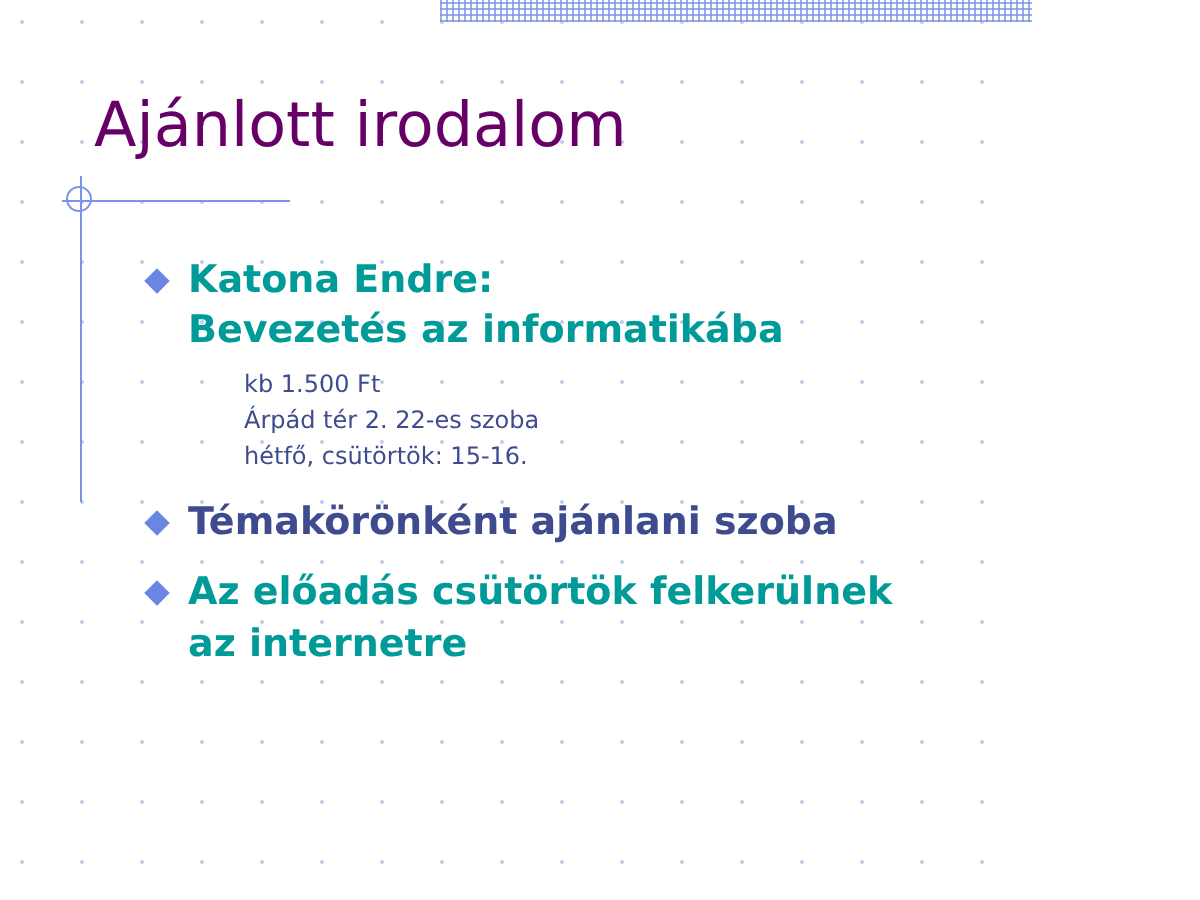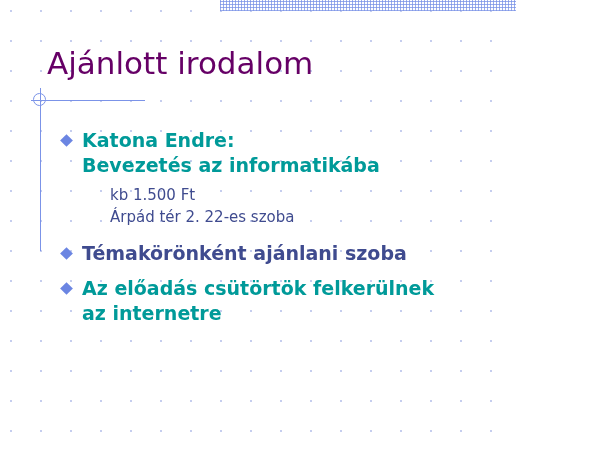--- a/index.html
+++ b/index.html
@@ -93,21 +93,21 @@
     font-weight: 400;
     color: #660066;
     letter-spacing: 0px;
     white-space: nowrap;
     line-height: 1.1;
   }
 
   
   #body {
     position: absolute;
-    left: 62px;
+    left: 74px;
     top: 128px;
     width: 500px;
   }
 
   .bullet-row {
     position: relative;
     display: flex;
     align-items: flex-start;
   }
 
@@ -130,21 +130,21 @@
   }
 
   .teal { color: #009a99; }
   .navy { color: #3f4b8f; }
 
   
   #sub-block {
     margin-top: 6px;
     margin-left: 48px;
     font-family: "DejaVu Sans", sans-serif;
-    font-size: 15px;
+    font-size: 12px;
     font-weight: 400;
     color: #3f4b8f;
     line-height: 1.48;
   }
   #sub-block div { white-space: nowrap; }
 
   .gap-a { height: 12px; }
   .gap-b { height: 10px; }
 </style>
 </head>
@@ -164,20 +164,21 @@
 
     <div class="bullet-row">
       <span class="diamond"></span>
       <span class="bullet-text teal">Katona Endre:
 Bevezetés az informatikába</span>
     </div>
 
     <div id="sub-block">
       <div>kb 1.500 Ft</div>
       <div>Árpád tér 2. 22-es szoba</div>
+      <div>hétfő, csütörtök: 15-16.</div>
     </div>
 
     <div class="gap-a"></div>
 
     <div class="bullet-row">
       <span class="diamond"></span>
       <span class="bullet-text navy">Témakörönként ajánlani szoba</span>
     </div>
 
     <div class="gap-b"></div>

